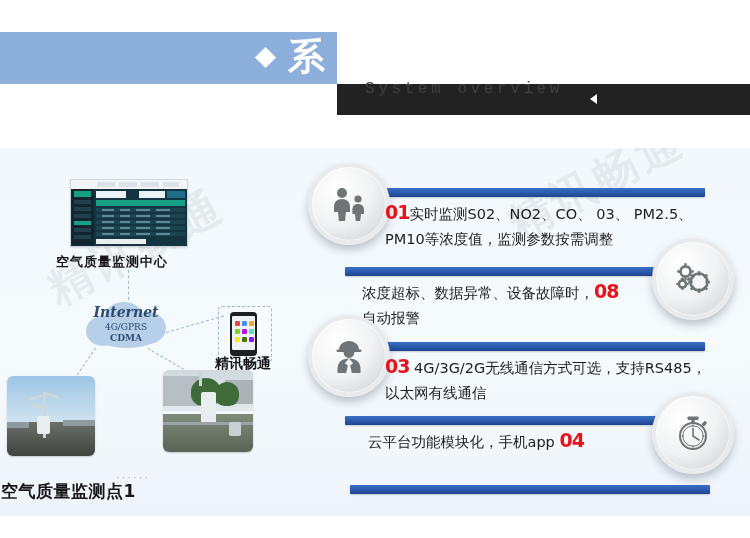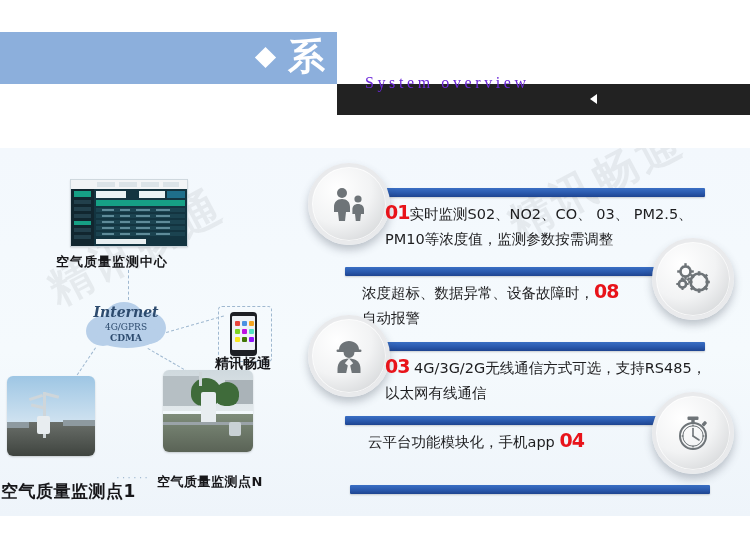--- a/index.html
+++ b/index.html
@@ -29,23 +29,23 @@
     position:absolute;left:337px;top:34px;
     font-size:37px;font-weight:bold;color:#1b1b1b;letter-spacing:7px;
     line-height:46px;font-family:"DejaVu Sans","Liberation Sans",sans-serif;
     white-space:nowrap;
   }
   .hdr-dark{
     position:absolute;left:337px;top:84px;width:413px;height:31px;
     background:#222222;
   }
   .hdr-en{
-    position:absolute;left:365px;top:74px;
-    color:#6d28d9;font-size:16px;letter-spacing:3.6px;
-    font-family:Liberation Serif, serif;white-space:nowrap;
+    position:absolute;left:365px;top:80px;
+    color:#404040;font-size:16px;letter-spacing:3.6px;
+    font-family:Liberation Mono, monospace;white-space:nowrap;
   }
   .hdr-tri{
     position:absolute;left:590px;top:94px;
     width:0;height:0;border-top:5px solid transparent;border-bottom:5px solid transparent;
     border-right:7px solid #ffffff;
   }
 
   
   .panel{
     position:absolute;left:0;top:148px;width:750px;height:368px;
@@ -304,21 +304,20 @@
         <div class="ground2"></div>
         <div class="bldg" style="left:0px;top:6px;width:36px;height:30px;background:#b6bfc4;"></div>
         <div class="bldg" style="left:62px;top:10px;width:28px;height:24px;background:#aab3b8;"></div>
         <div class="tree" style="left:28px;top:8px;width:30px;height:28px;"></div>
         <div class="tree" style="left:52px;top:12px;width:24px;height:24px;"></div>
         <div class="mast" style="left:36px;top:2px;width:3px;height:14px;"></div>
         <div class="sensor" style="left:38px;top:22px;width:15px;height:32px;"></div>
         <div class="rail" style="left:0px;top:52px;width:90px;height:3px;"></div>
         <div class="sensor" style="left:66px;top:52px;width:12px;height:14px;background:#c9d1d5;"></div>
       </div>
-      <div class="dlabel lbl-siteN">空气质量监测点N</div>
     </div>
 
     <div class="features">
 
       <div class="bluebar bar1"></div>
       <div class="bluebar bar2"></div>
       <div class="bluebar bar3"></div>
       <div class="bluebar bar4"></div>
       <div class="bluebar bar5"></div>
 

